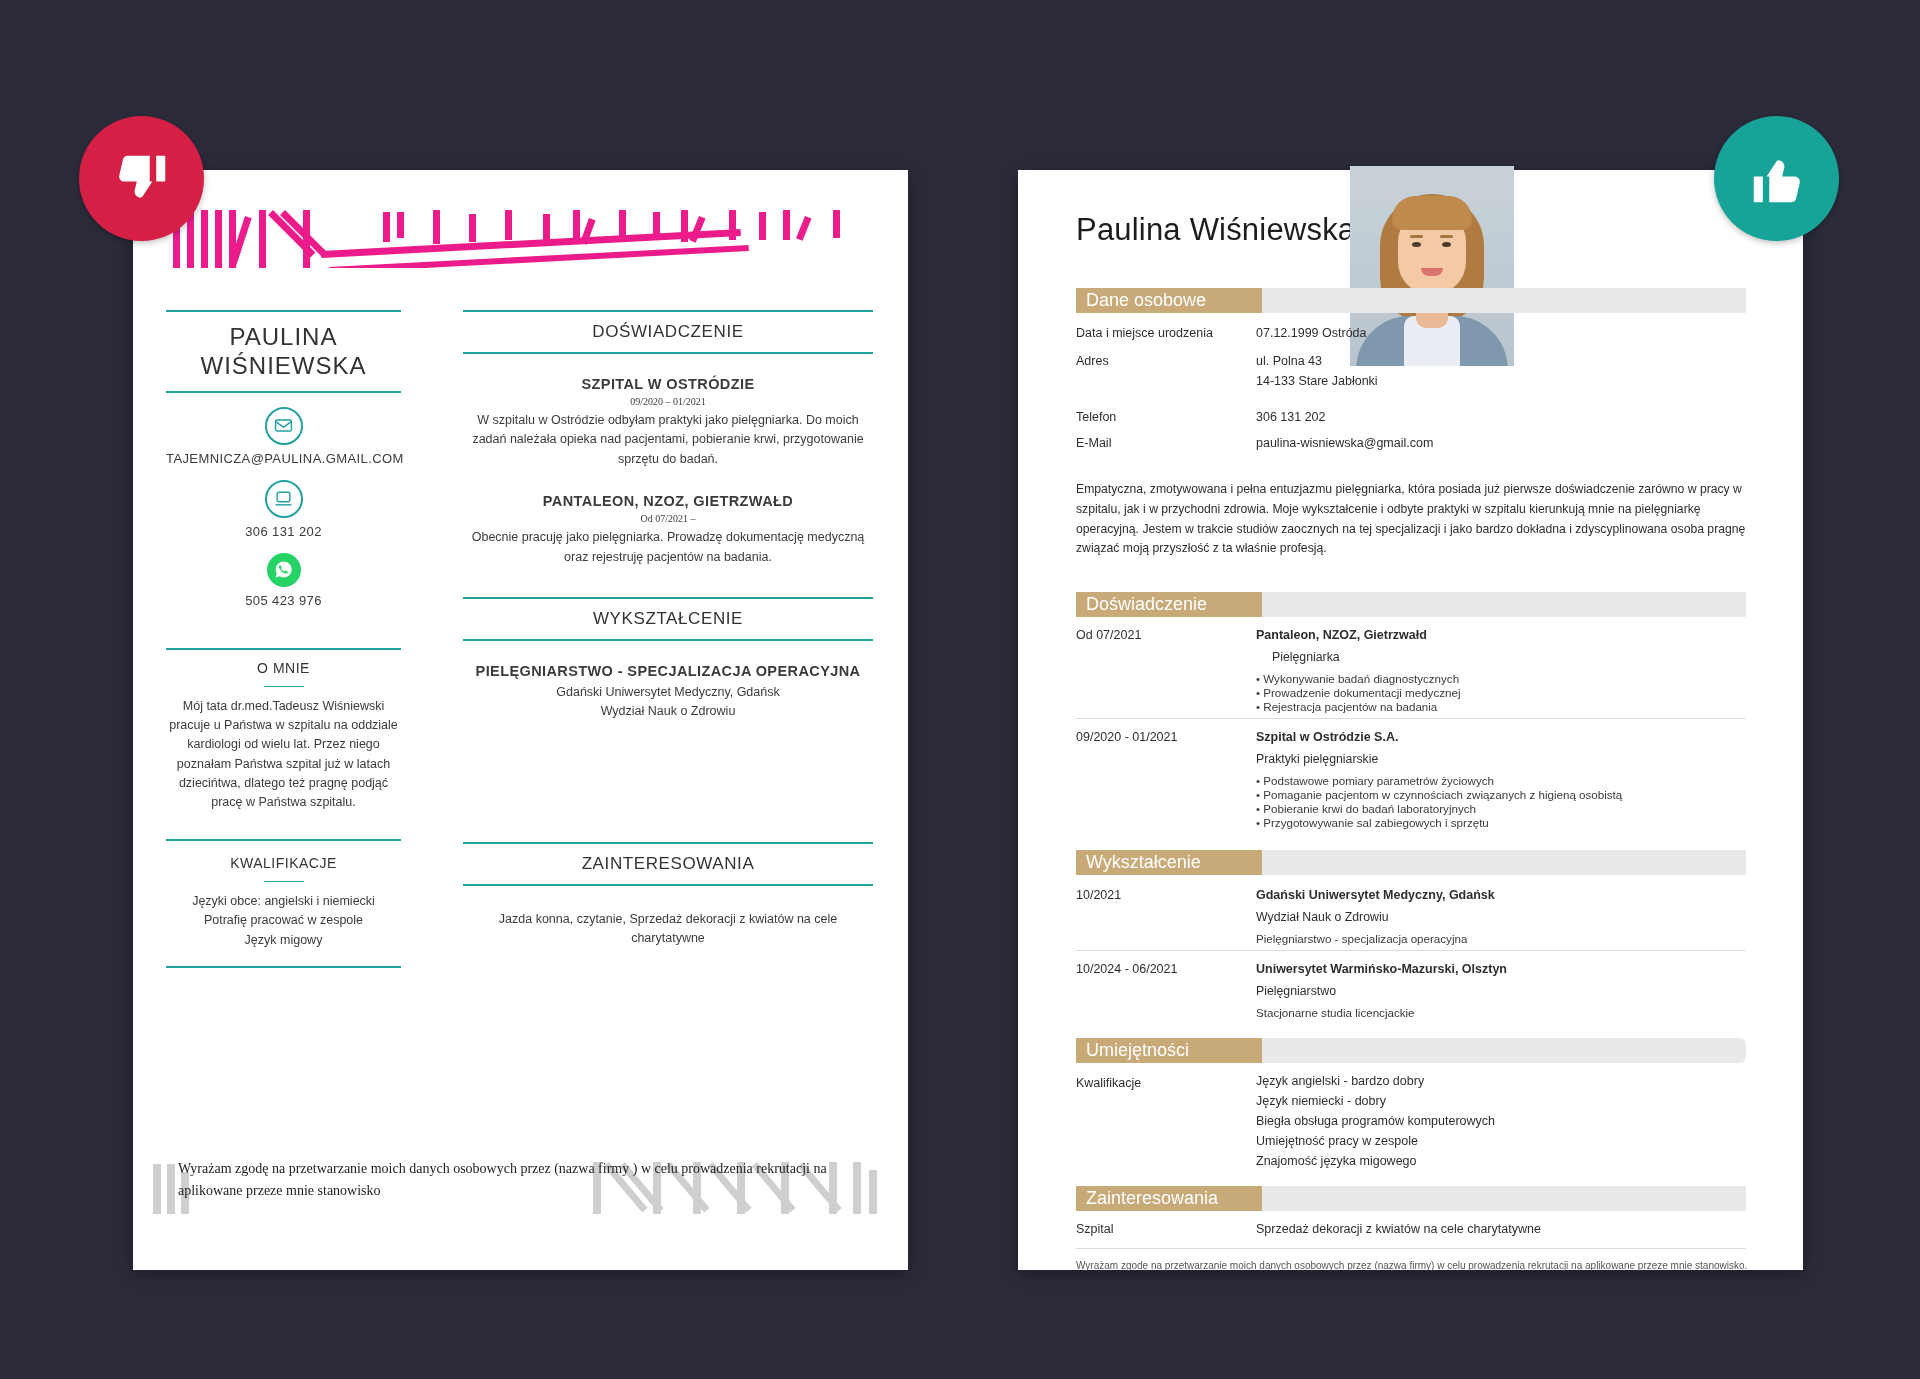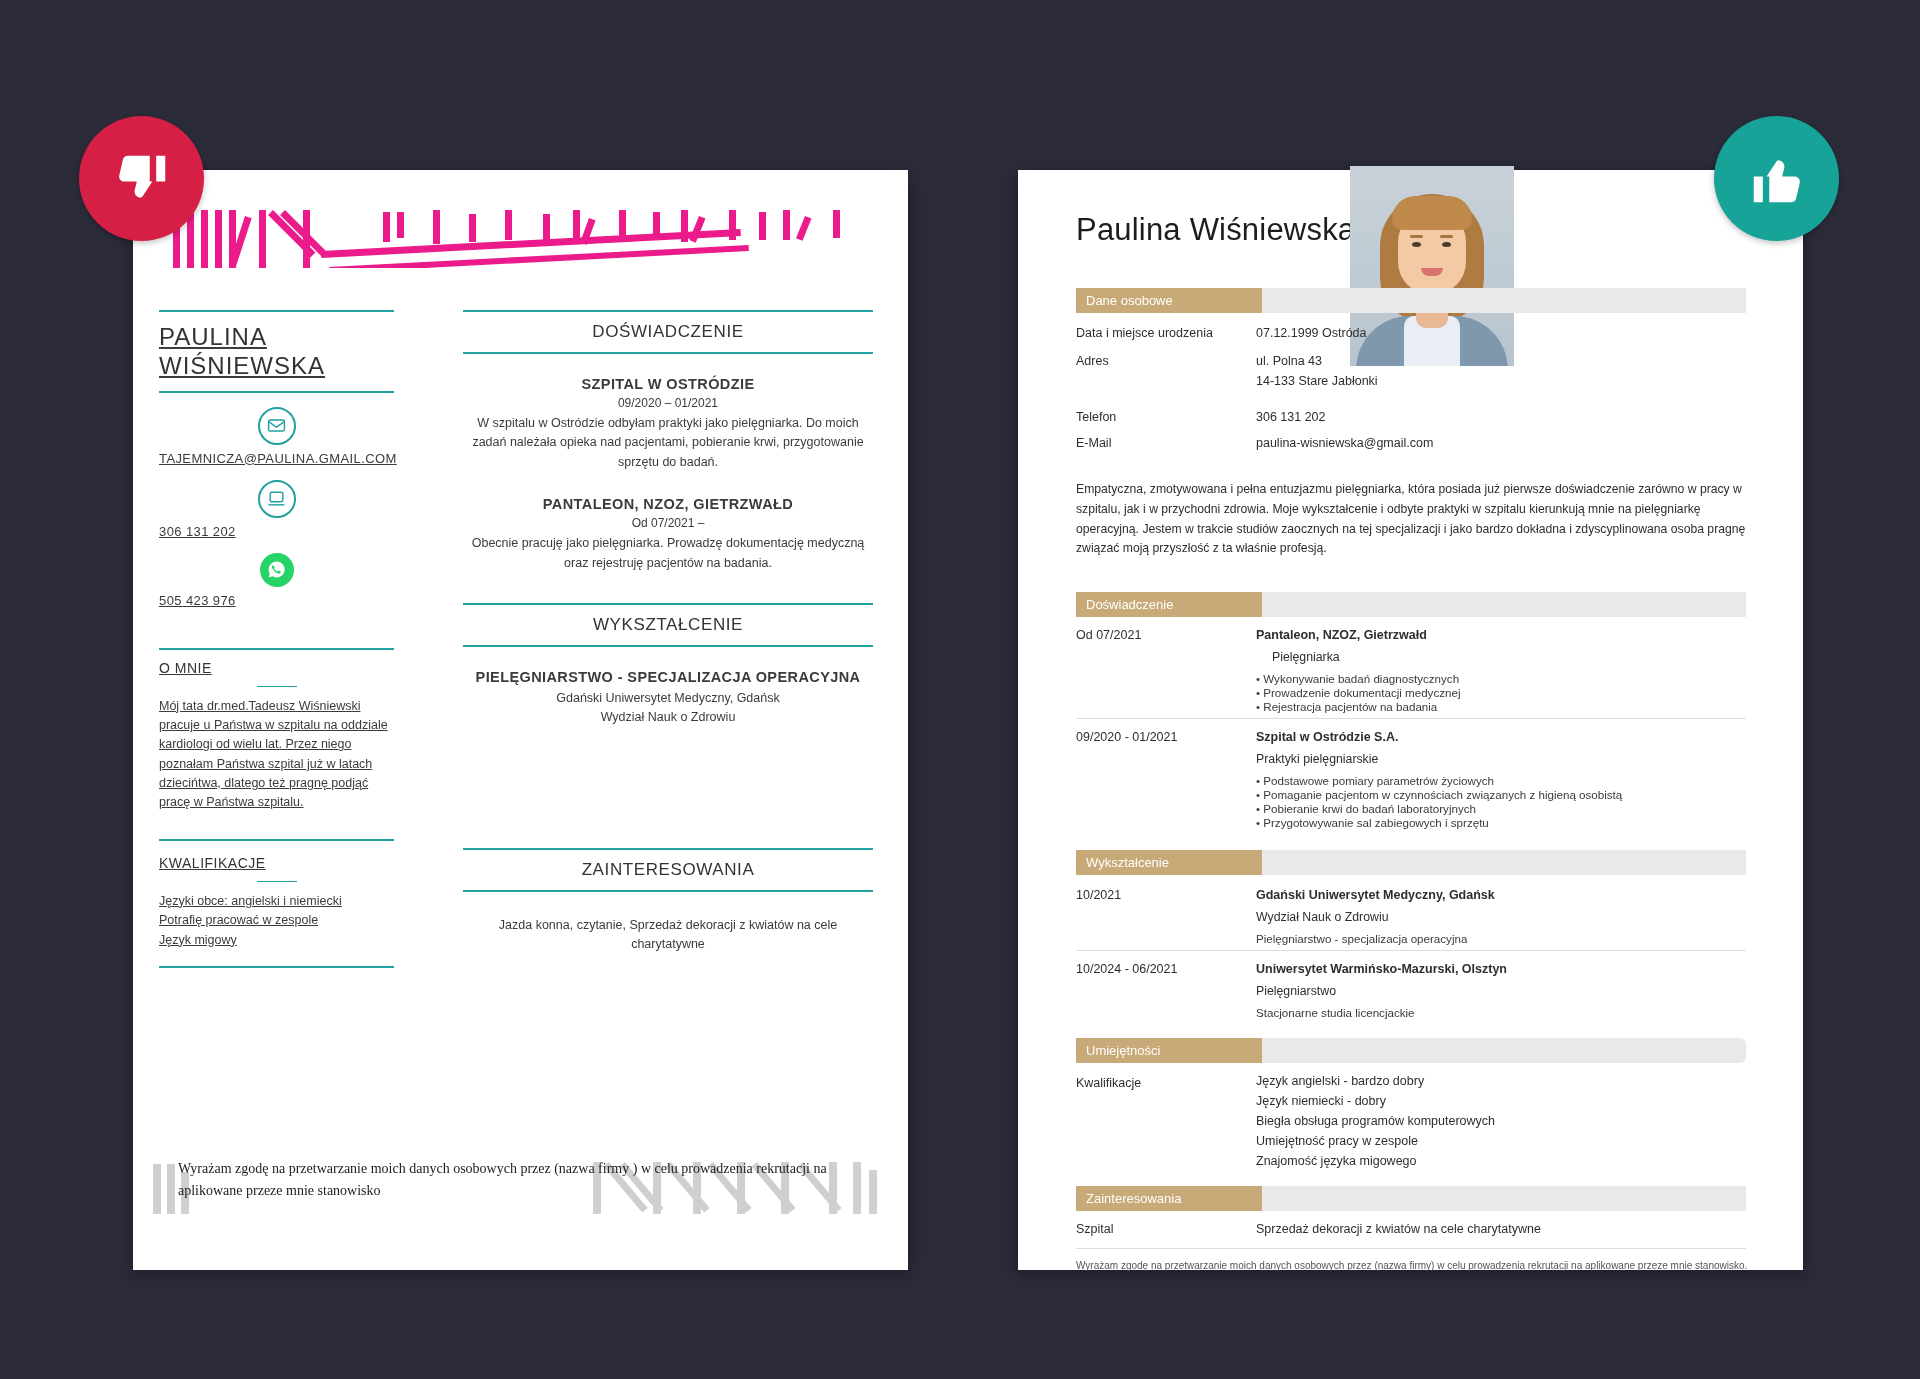--- a/index.html
+++ b/index.html
@@ -21,48 +21,48 @@
   .badge-good{left:1714px;top:116px;background:#17a398;}
 
   
   .sheet{position:absolute;background:#fff;}
   .sheet-left{left:133px;top:170px;width:775px;height:1100px;box-shadow:0 4px 18px rgba(0,0,0,.35);}
   .sheet-right{left:1018px;top:170px;width:785px;height:1100px;box-shadow:0 4px 18px rgba(0,0,0,.35);}
 
   
   .pink-banner{position:absolute;left:0;top:40px;width:100%;height:58px;overflow:hidden;}
   .pink-banner .bar{position:absolute;background:#ec1b8c;}
-  .col-left{position:absolute;left:26px;top:130px;width:235px;text-align:left;color:#3b3b3b;text-decoration:underline;}
+  .col-left{position:absolute;left:33px;top:130px;width:235px;text-align:center;color:#3b3b3b;}
   .col-right{position:absolute;left:330px;top:130px;width:410px;text-align:center;color:#3b3b3b;}
 
   .hr-teal{height:2px;background:#21a0a0;margin:10px auto;width:100%;}
   .name-big{font-size:24px;letter-spacing:1px;line-height:1.22;color:#333;font-weight:400;}
   .sec-head{font-size:17px;letter-spacing:.6px;color:#333;margin:2px 0 2px;}
   .sec-head-sm{font-size:14px;letter-spacing:.5px;color:#333;}
   .small-txt{font-size:12.5px;line-height:1.55;color:#3b3b3b;}
   .contact-val{font-size:13px;letter-spacing:.4px;margin:6px 0 2px;}
   .icon-circle{width:34px;height:34px;border-radius:50%;margin:14px auto 0;display:flex;align-items:center;justify-content:center;}
   .icon-teal{border:2px solid #21a0a0;}
   .icon-green{background:#25d366;}
   .icon-circle svg{width:19px;height:19px;}
 
   .job-title{font-size:14.5px;font-weight:bold;letter-spacing:.4px;margin-top:4px;}
-  .job-dates{font-size:12px;margin:4px 0 4px;}
+  .job-dates{font-size:10px;margin:4px 0 4px;font-family:Liberation Serif, serif;}
   .job-desc{font-size:12.5px;line-height:1.55;}
 
   .left-footer{position:absolute;left:0;bottom:48px;width:100%;height:70px;}
   .left-footer .gray-band{position:absolute;left:20px;top:0;width:735px;height:62px;overflow:hidden;}
   .left-footer .gray-band .bar{position:absolute;background:#cfcfcf;}
   .left-footer .txt{position:absolute;left:45px;top:6px;width:660px;font-family:"Liberation Serif", serif;font-size:14px;line-height:1.55;color:#222;}
 
   
   .r-name{position:absolute;left:58px;top:42px;font-size:31px;color:#1d1d1d;font-weight:400;letter-spacing:.2px;}
   .photo{position:absolute;left:332px;top:-4px;width:164px;height:200px;background:#cfd6dc;overflow:hidden;}
   .r-band{position:absolute;left:58px;width:670px;height:25px;background:#e9e9e9;}
-  .r-band .lbl{position:absolute;left:0;top:0;width:186px;height:25px;background:#c8a978;color:#fff;font-size:13px;display:flex;align-items:center;padding-left:10px;box-sizing:border-box;}
+  .r-band .lbl{position:absolute;left:0;top:0;width:186px;height:25px;background:#c8a978;color:#fff;font-size:18px;display:flex;align-items:center;padding-left:10px;box-sizing:border-box;}
   .r-key{position:absolute;left:58px;font-size:12.5px;color:#2e2e2e;}
   .r-val{position:absolute;left:238px;font-size:12.5px;color:#2e2e2e;}
   .r-sep{position:absolute;left:58px;width:670px;height:1px;background:#dcdcdc;}
   .r-sum{position:absolute;left:58px;width:670px;font-size:12.2px;line-height:1.62;color:#2e2e2e;}
   .r-strong{font-weight:bold;}
   .r-sub{font-size:12.3px;color:#2e2e2e;}
   .r-bullets{font-size:11.6px;line-height:1.5;color:#3a3a3a;}
   .r-foot{position:absolute;left:58px;width:680px;font-size:10px;line-height:1.6;color:#555;}
   .face{position:absolute;}
 </style>

